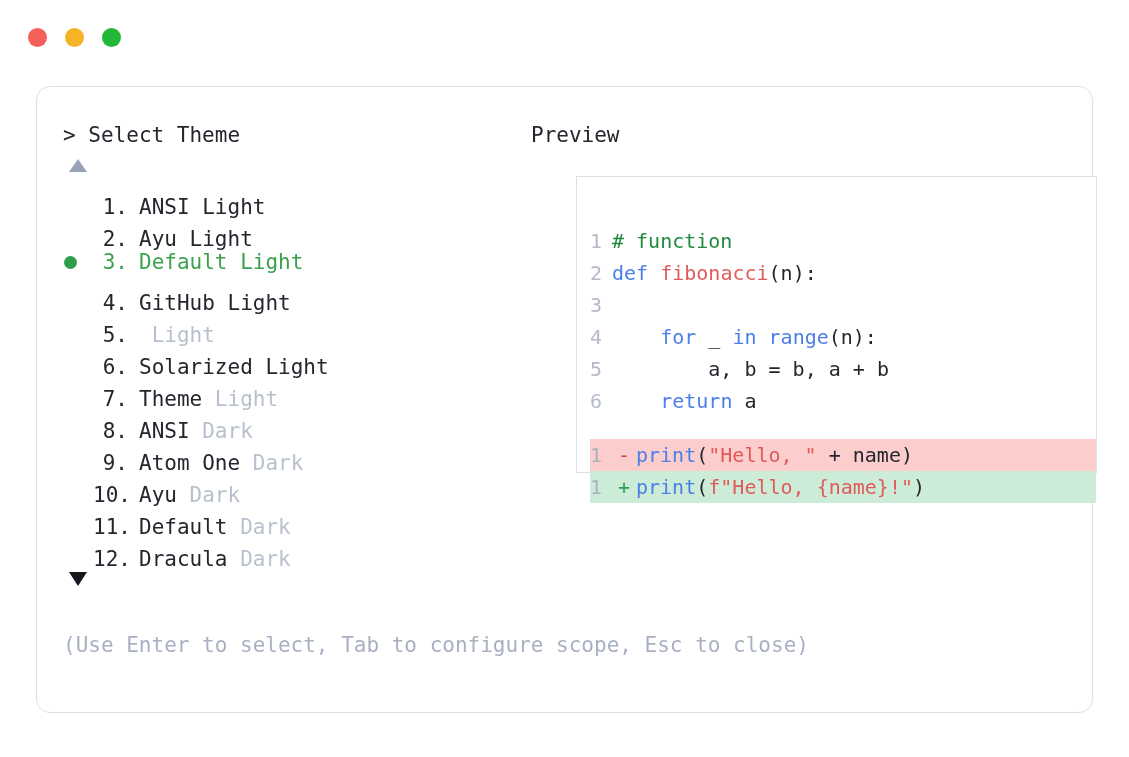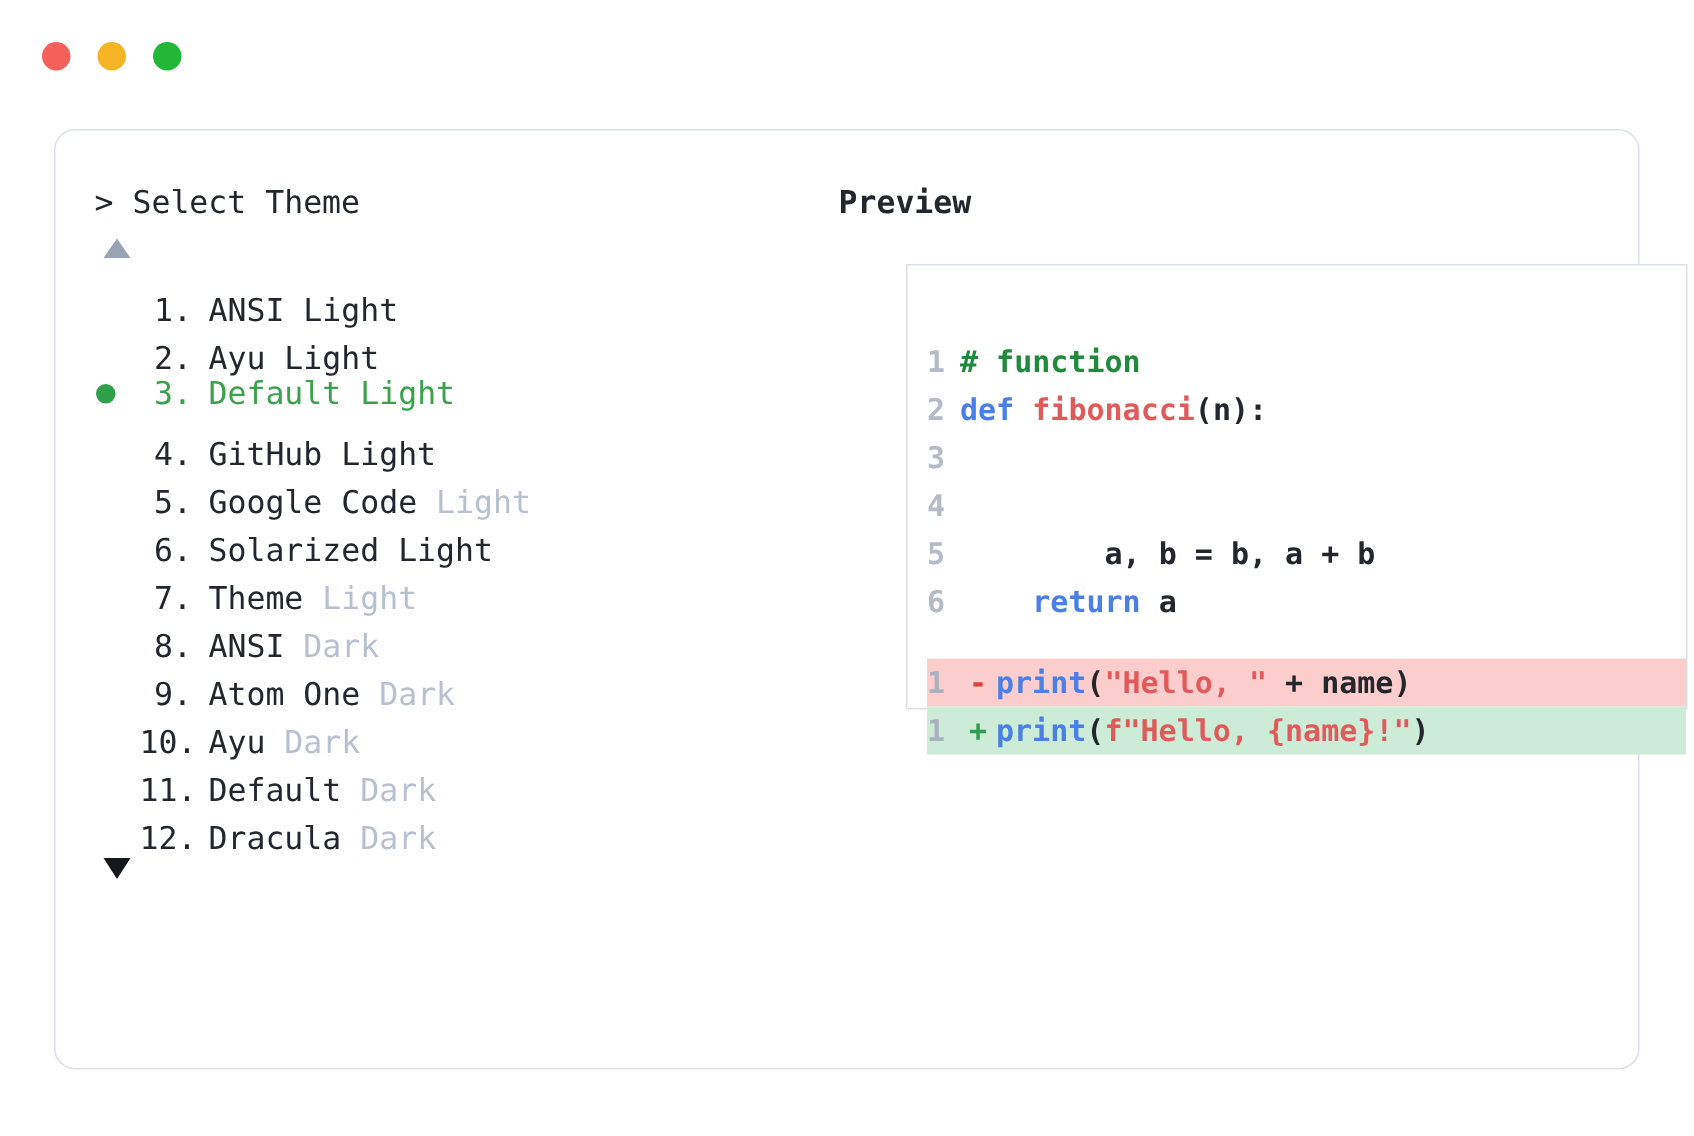--- a/index.html
+++ b/index.html
@@ -48,24 +48,23 @@
 
   
   .col-left {
     position: absolute;
     left: 26px;
     top: 34px;
     width: 470px;
   }
   .col-right {
     position: absolute;
-    left: 522px;
+    left: 494px;
     top: 34px;
     width: 540px;
-    font-weight: bold;
   }
 
   .header-line {
     font-size: 21px;
     line-height: 28px;
     color: #24262d;
     white-space: pre;
     letter-spacing: 0px;
   }
 
@@ -204,42 +203,43 @@
 <div class="card">
 
   <div class="col-left">
     <div class="header-line"><span>&gt;</span> <span>Select Theme</span></div>
     <div class="arrow arrow-up"></div>
     <div class="theme-list" id="theme-list">
         <div class="theme-row"><div class="bullet-cell"></div><span class="idx">1.</span><span class="tname">ANSI</span><span class="tsuffix"> Light</span></div>
         <div class="theme-row"><div class="bullet-cell"></div><span class="idx">2.</span><span class="tname">Ayu</span><span class="tsuffix"> Light</span></div>
         <div class="theme-row selected"><div class="bullet-cell"><div class="bullet"></div></div><span class="idx">3.</span><span class="tname">Default</span><span class="tsuffix"> Light</span></div>
         <div class="theme-row"><div class="bullet-cell"></div><span class="idx">4.</span><span class="tname">GitHub</span><span class="tsuffix"> Light</span></div>
-        <div class="theme-row"><div class="bullet-cell"></div><span class="idx">5.</span><span class="tname">Google Code</span><span class="tsuffix dim"> Light</span></div>
+        <div class="theme-row"><div class="bullet-cell"></div><span class="idx">5.</span><span class="tsuffix dim"> Light</span></div>
         <div class="theme-row"><div class="bullet-cell"></div><span class="idx">6.</span><span class="tname">Solarized</span><span class="tsuffix"> Light</span></div>
         <div class="theme-row"><div class="bullet-cell"></div><span class="idx">7.</span><span class="tname">Theme</span><span class="tsuffix dim"> Light</span></div>
         <div class="theme-row"><div class="bullet-cell"></div><span class="idx">8.</span><span class="tname">ANSI</span><span class="tsuffix dim"> Dark</span></div>
         <div class="theme-row"><div class="bullet-cell"></div><span class="idx">9.</span><span class="tname">Atom One</span><span class="tsuffix dim"> Dark</span></div>
         <div class="theme-row"><div class="bullet-cell"></div><span class="idx">10.</span><span class="tname">Ayu</span><span class="tsuffix dim"> Dark</span></div>
         <div class="theme-row"><div class="bullet-cell"></div><span class="idx">11.</span><span class="tname">Default</span><span class="tsuffix dim"> Dark</span></div>
         <div class="theme-row"><div class="bullet-cell"></div><span class="idx">12.</span><span class="tname">Dracula</span><span class="tsuffix dim"> Dark</span></div>
       </div>
     <div class="arrow arrow-down"></div>
   </div>
 
   <div class="col-right">
     <div class="header-line">Preview</div>
     <div class="preview-box">
       <div class="code" id="code-block">
           <div class="cline"><span class="lnum">1</span><span class="ctext"><span class="tok-comment"># function</span></span></div>
           <div class="cline"><span class="lnum">2</span><span class="ctext"><span class="tok-kw">def </span><span class="tok-fn">fibonacci</span><span class="tok-plain">(n):</span></span></div>
           <div class="cline"><span class="lnum">3</span></div>
-          <div class="cline"><span class="lnum">4</span></div>
+          <div class="cline"><span class="lnum">4</span><span class="ctext"><span class="tok-plain">    </span><span class="tok-kw">for</span><span class="tok-plain"> _ </span><span class="tok-kw">in range</span><span class="tok-plain">(n):</span></span></div>
           <div class="cline"><span class="lnum">5</span><span class="ctext"><span class="tok-plain">        a, b = b, a + b</span></span></div>
           <div class="cline"><span class="lnum">6</span><span class="ctext"><span class="tok-plain">    </span><span class="tok-kw">return</span><span class="tok-plain"> a</span></span></div>
           <div class="diff-gap"></div>
           <div class="cline diff-del"><span class="lnum">1</span><span class="diff-mark">-</span><span class="ctext"><span class="tok-kw">print</span><span class="tok-plain">(</span><span class="tok-str">"Hello, "</span><span class="tok-plain"> + name)</span></span></div>
           <div class="cline diff-add"><span class="lnum">1</span><span class="diff-mark">+</span><span class="ctext"><span class="tok-kw">print</span><span class="tok-plain">(</span><span class="tok-str">f"Hello, {name}!"</span><span class="tok-plain">)</span></span></div>
         </div>
     </div>
   </div>
 
+  <div class="hint">(Use Enter to select, Tab to configure scope, Esc to close)</div>
 </div>
 
 </body></html>

